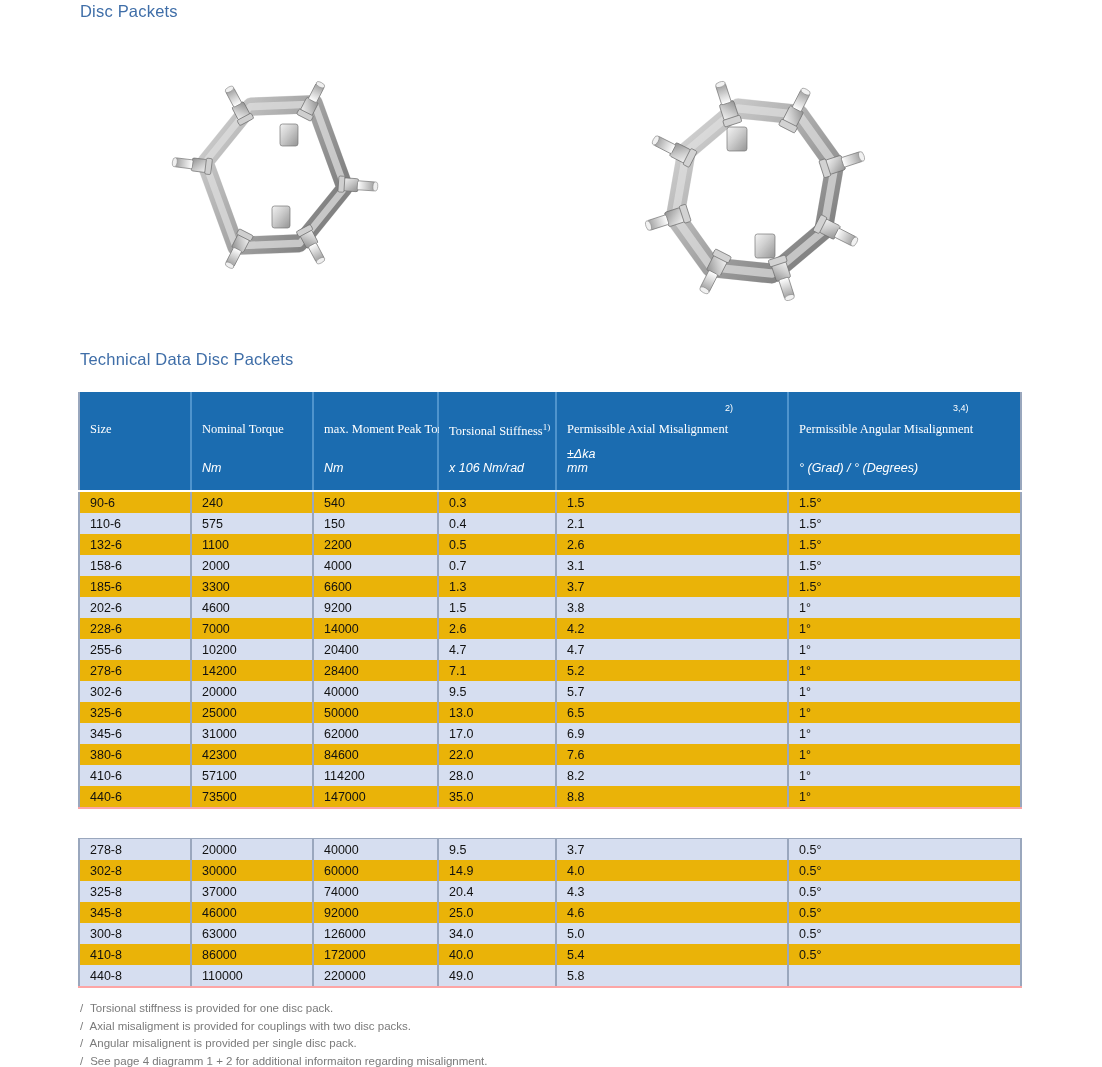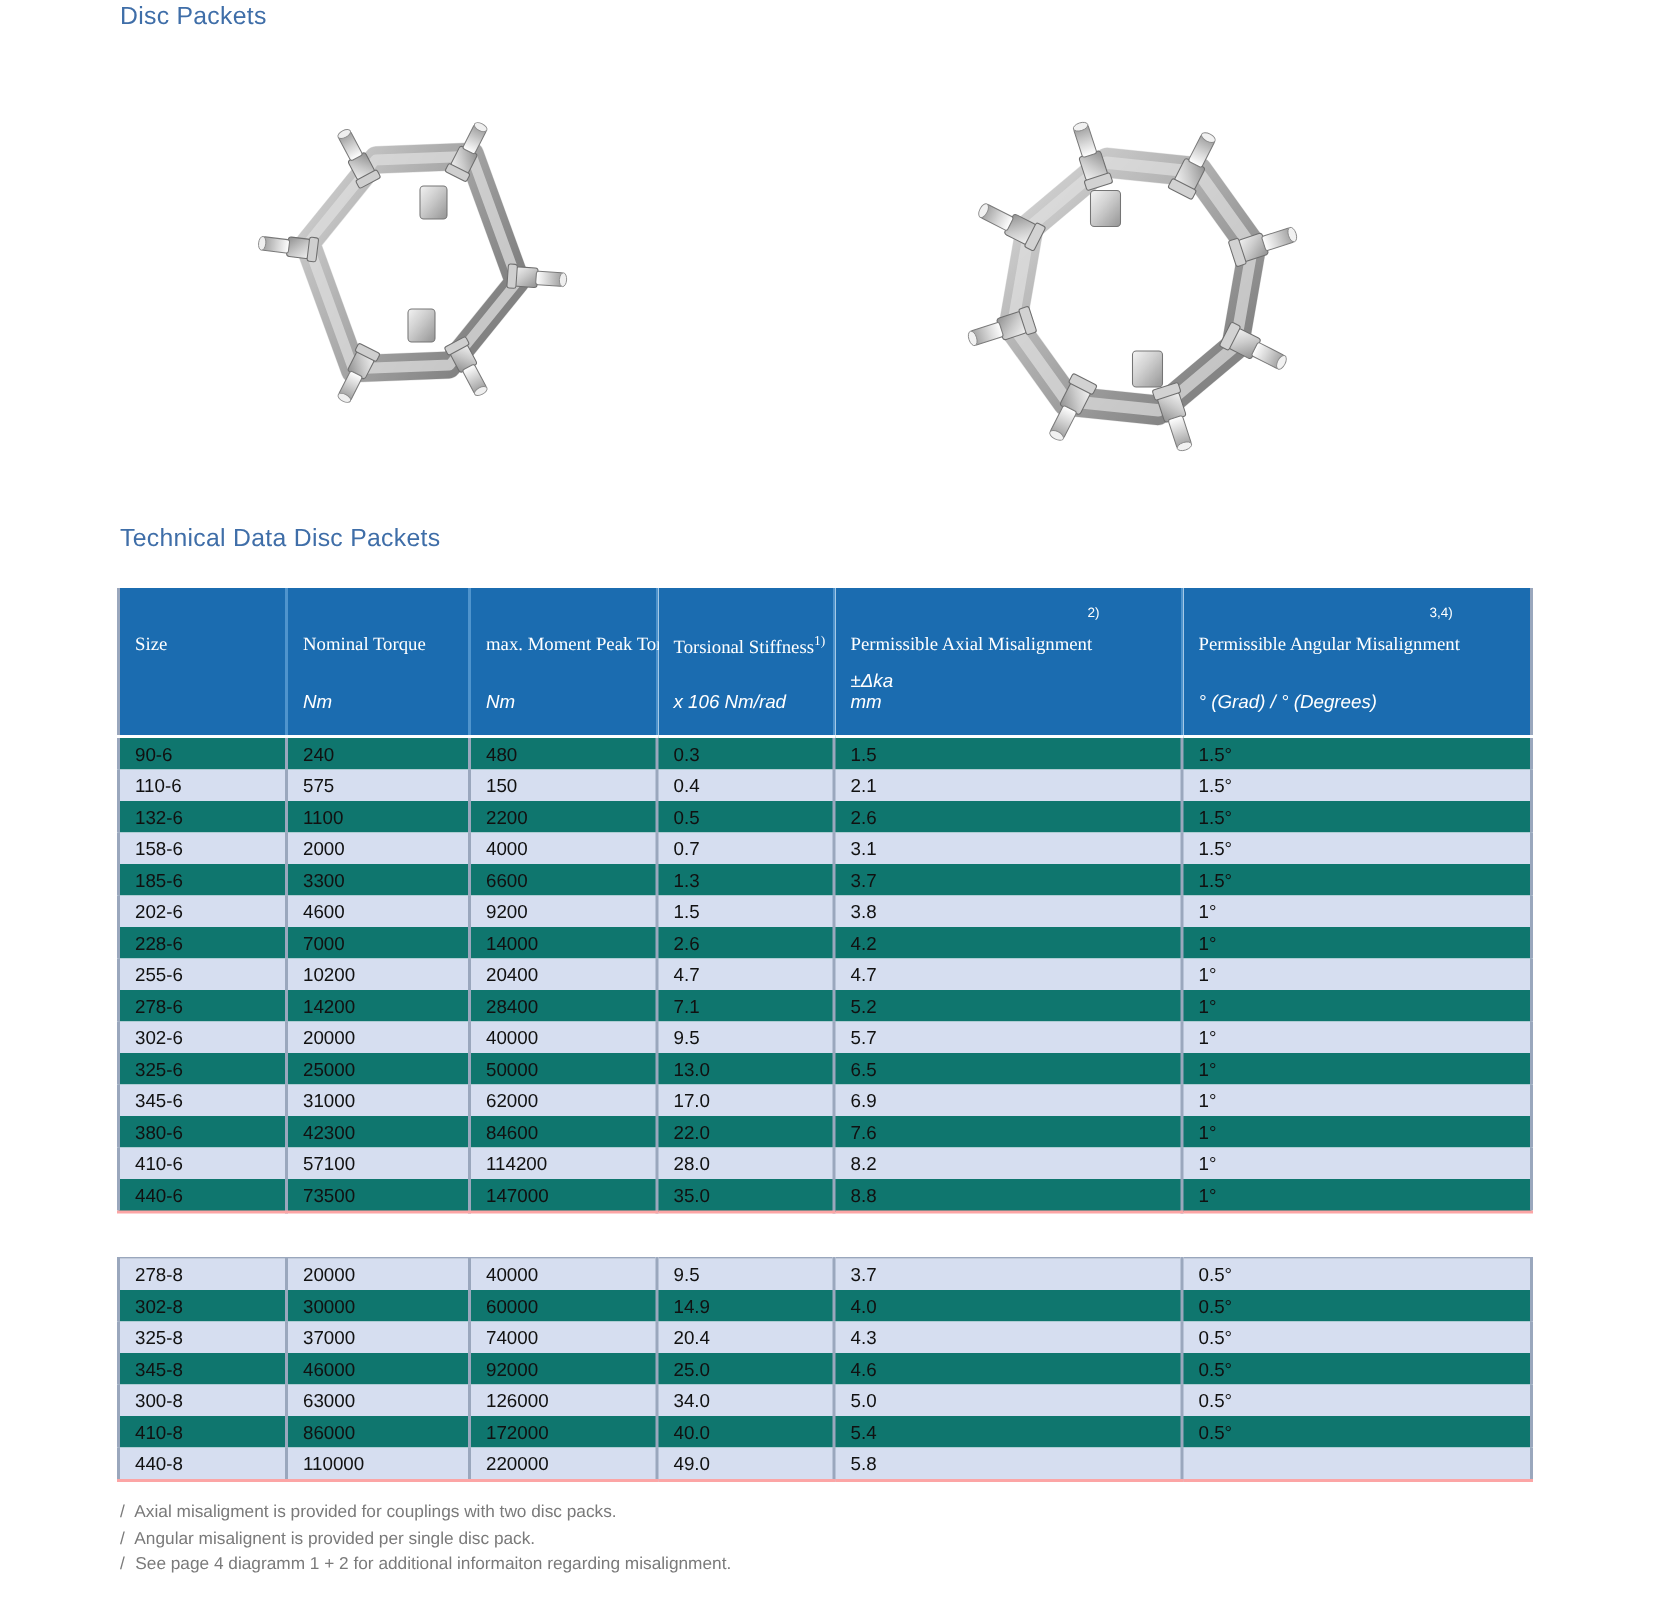--- a/index.html
+++ b/index.html
@@ -115,21 +115,21 @@
   .data-table tbody td {
     border-right: 2px solid #9aa7bd;
     padding: 3px 0 3px 10px;
     height: 15px;
     font-size: 12.5px;
     color: #111111;
     white-space: nowrap;
     vertical-align: middle;
   }
   .data-table tbody td:last-child { border-right: none; }
-  .data-table tbody tr.odd  { background: #0f766e; }
+  .data-table tbody tr.odd  { background: #eab308; }
   .data-table tbody tr.even { background: #d6def0; }
   .data-table tbody tr:last-child td { border-bottom: 2px solid #fca5a5; }
   .data-table thead th { border-bottom: 2px solid #ffffff; }
   .data-table tbody tr:first-child td { border-top: 1px solid #9aa7bd; }
   .data-table { border-left: 2px solid #9aa7bd; border-right: 2px solid #9aa7bd; }
 
   
   .footnotes {
     position: absolute;
     left: 80px;
@@ -355,21 +355,21 @@
               <span class="unit-line">° (Grad) / ° (Degrees)</span>
             </span>
         </div>
       </th>
     </tr>
   </thead>
   <tbody>
       <tr class="odd">
         <td>90-6</td>
         <td>240</td>
-        <td>480</td>
+        <td>540</td>
         <td>0.3</td>
         <td>1.5</td>
         <td>1.5°</td>
       </tr>
       <tr class="even">
         <td>110-6</td>
         <td>575</td>
         <td>150</td>
         <td>0.4</td>
         <td>2.1</td>
@@ -545,16 +545,17 @@
         <td>110000</td>
         <td>220000</td>
         <td>49.0</td>
         <td>5.8</td>
         <td></td>
       </tr>
     </tbody>
 </table>
 
 <div class="footnotes">
+    <div class="footnote"><span class="fn-mark">/</span><span> Torsional stiffness is provided for one disc pack.</span></div>
     <div class="footnote"><span class="fn-mark">/</span><span> Axial misaligment is provided for couplings with two disc packs.</span></div>
     <div class="footnote"><span class="fn-mark">/</span><span> Angular misalignent is provided per single disc pack.</span></div>
     <div class="footnote"><span class="fn-mark">/</span><span> See page 4 diagramm 1 + 2 for additional informaiton regarding misalignment.</span></div>
   </div>
 
 </body></html>

